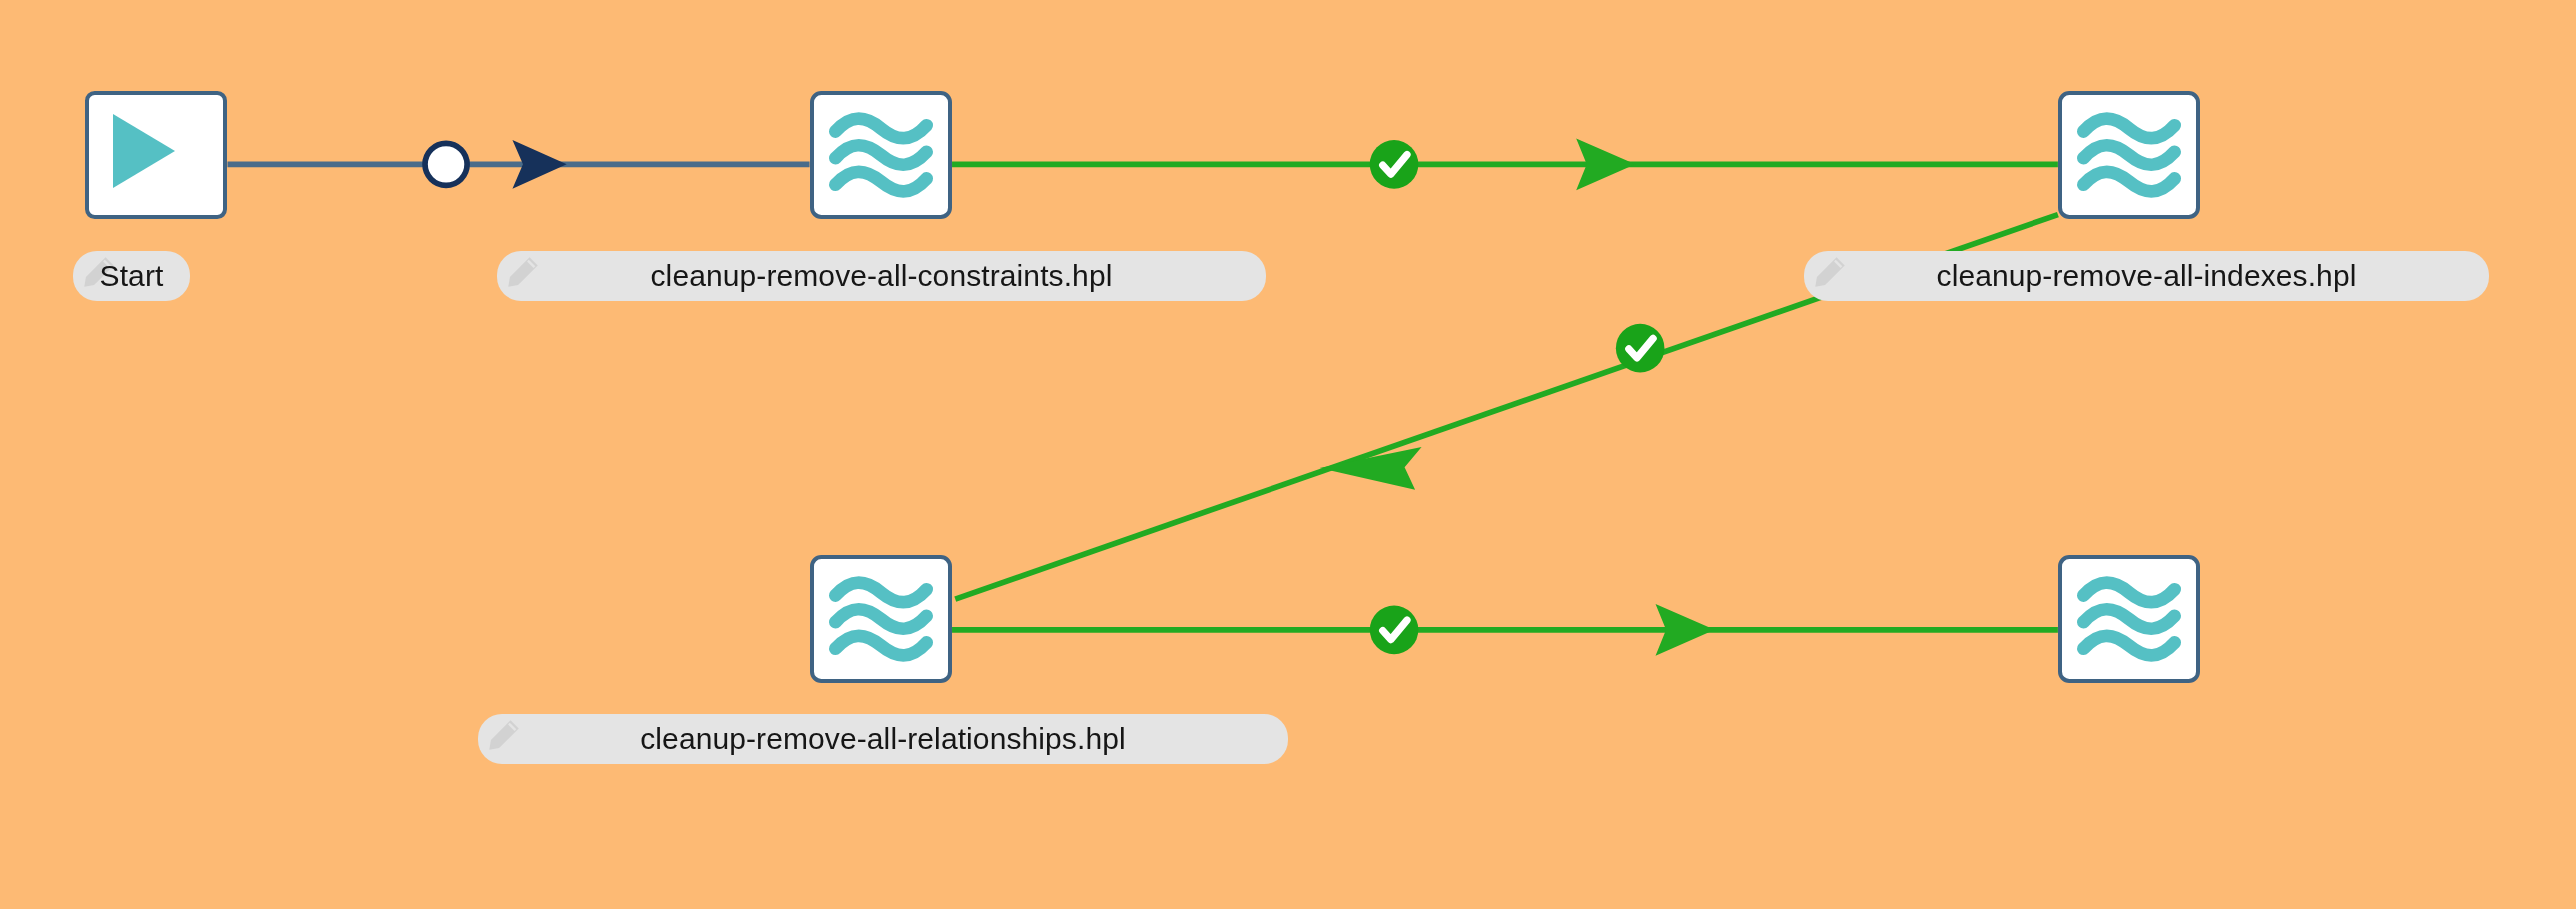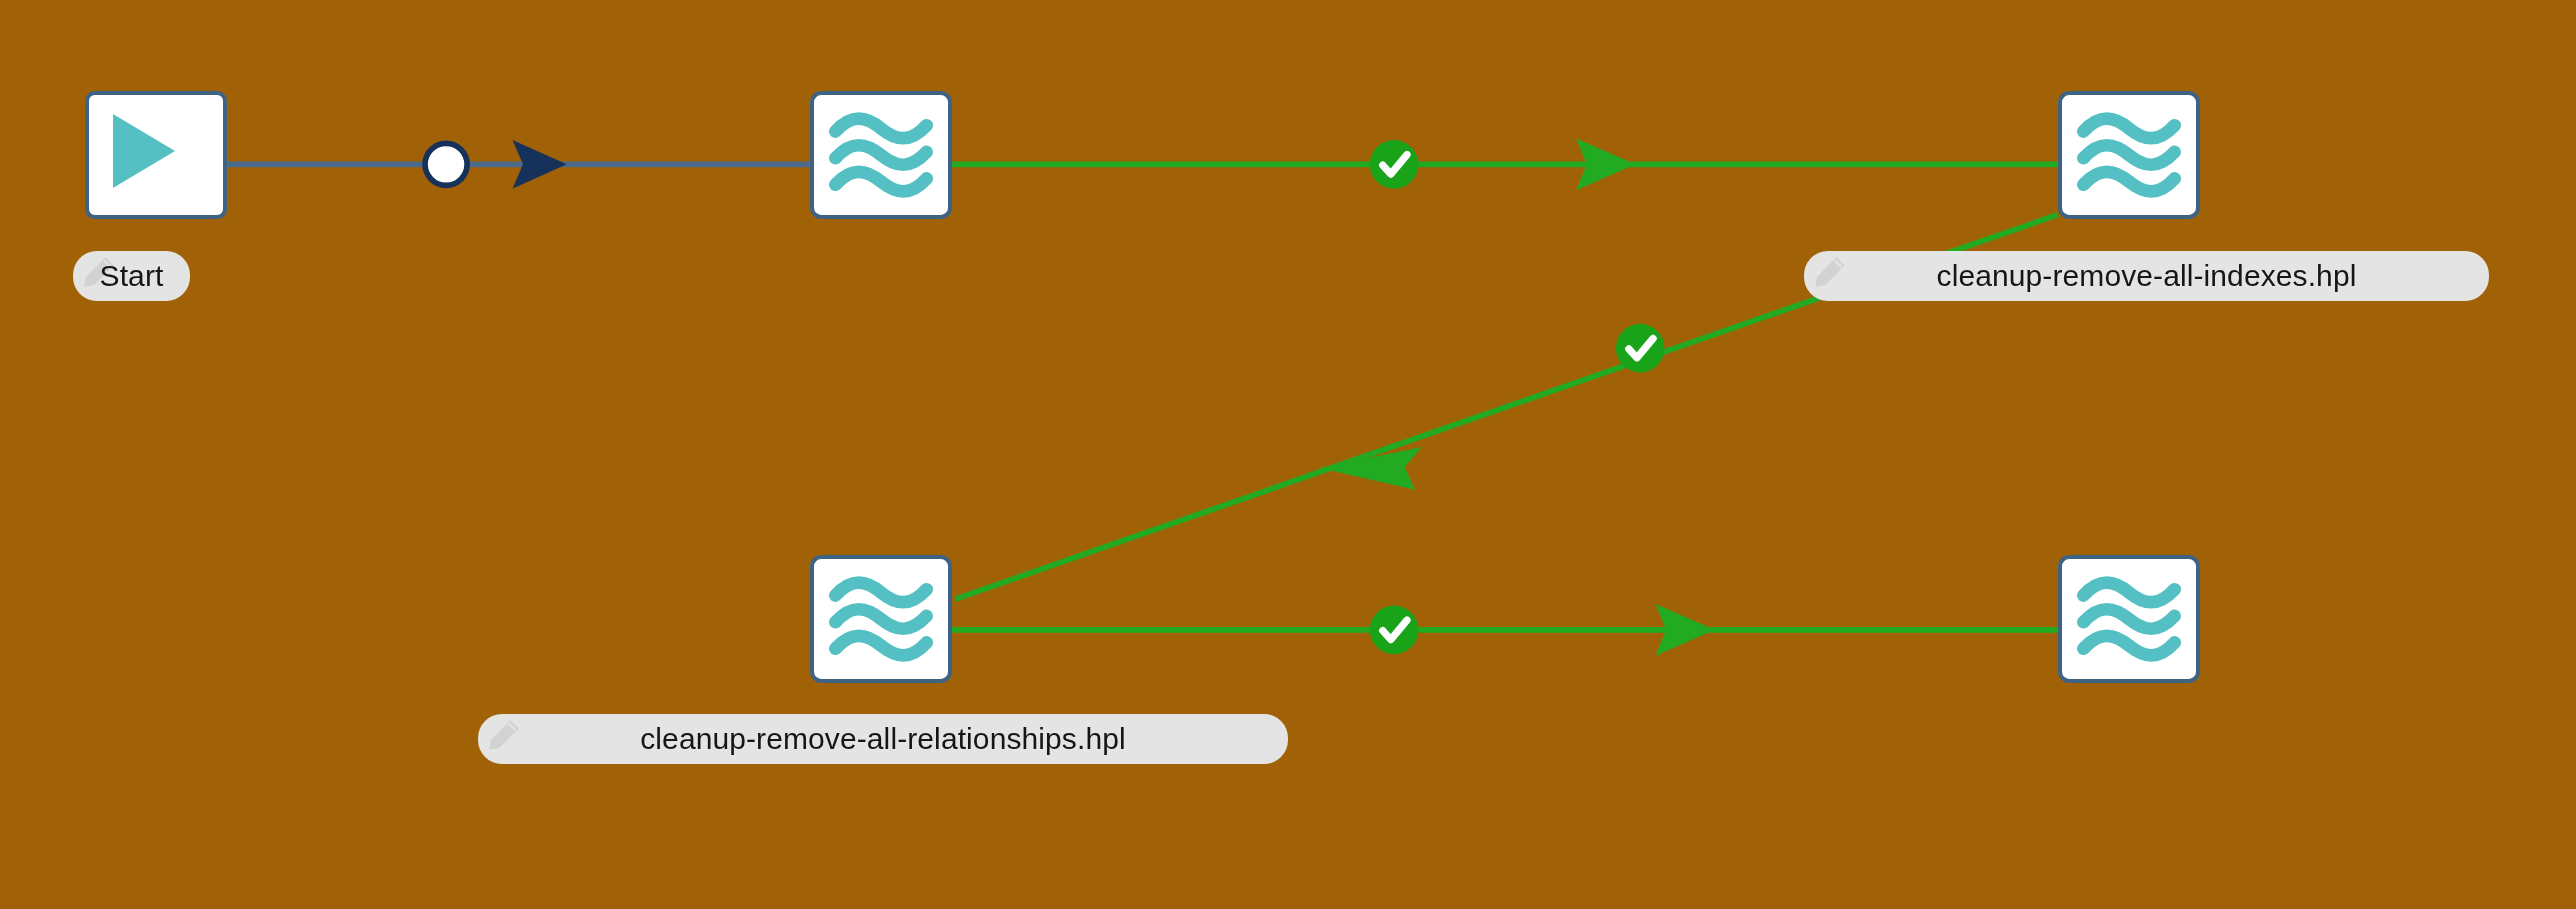--- a/index.html
+++ b/index.html
@@ -8,21 +8,21 @@
     padding: 0;
     background: #ffffff;
   }
   body {
     font-family: "Liberation Sans", sans-serif;
   }
   #canvas {
     position: relative;
     width: 2576px;
     height: 910px;
-    background: #a16207;
+    background: #fdba74;
     overflow: hidden;
   }
   
   #hops-layer {
     position: absolute;
     left: 0;
     top: 0;
     width: 2576px;
     height: 910px;
     z-index: 1;
@@ -191,20 +191,27 @@
   </div>
 
   <div class="label-pill start-pill" style="left:73px; top:251px; width:117px;">
     <svg class="pencil" viewBox="0 0 44 44">
       <path d="M 30 4 L 40 14 L 16 38 L 4 40 L 6 28 Z" fill="#d2d2d2"></path>
       <path d="M 28 8 L 36 16" stroke="#e4e4e4" stroke-width="3" fill="none"></path>
     </svg>
     <span class="label-text">Start</span>
   </div>
 
+  <div class="label-pill" style="left:497px; top:251px; width:769px;">
+    <svg class="pencil" viewBox="0 0 44 44">
+      <path d="M 30 4 L 40 14 L 16 38 L 4 40 L 6 28 Z" fill="#d2d2d2"></path>
+      <path d="M 28 8 L 36 16" stroke="#e4e4e4" stroke-width="3" fill="none"></path>
+    </svg>
+    <span class="label-text">cleanup-remove-all-constraints.hpl</span>
+  </div>
 
   <div class="label-pill" style="left:1804px; top:251px; width:685px;">
     <svg class="pencil" viewBox="0 0 44 44">
       <path d="M 30 4 L 40 14 L 16 38 L 4 40 L 6 28 Z" fill="#d2d2d2"></path>
       <path d="M 28 8 L 36 16" stroke="#e4e4e4" stroke-width="3" fill="none"></path>
     </svg>
     <span class="label-text">cleanup-remove-all-indexes.hpl</span>
   </div>
 
   <div class="label-pill" style="left:478px; top:714px; width:810px;">

